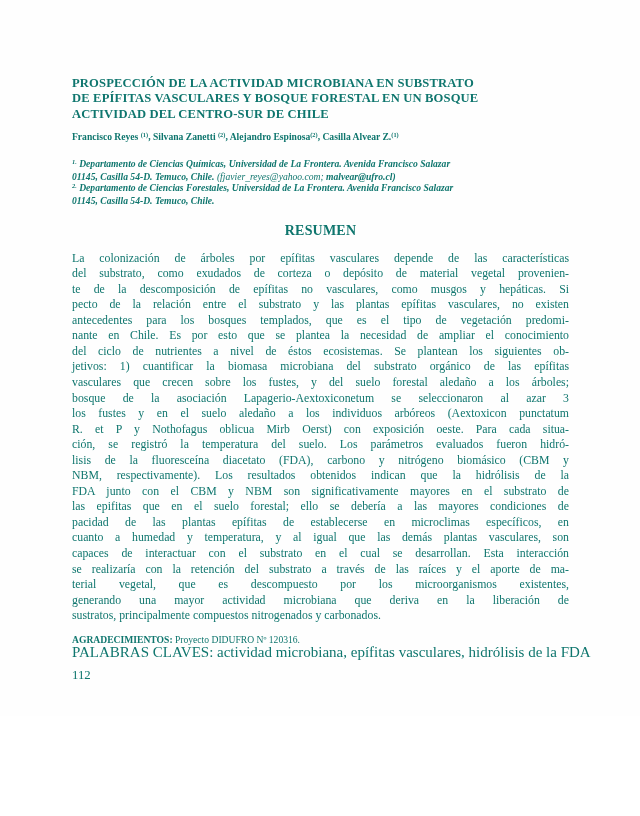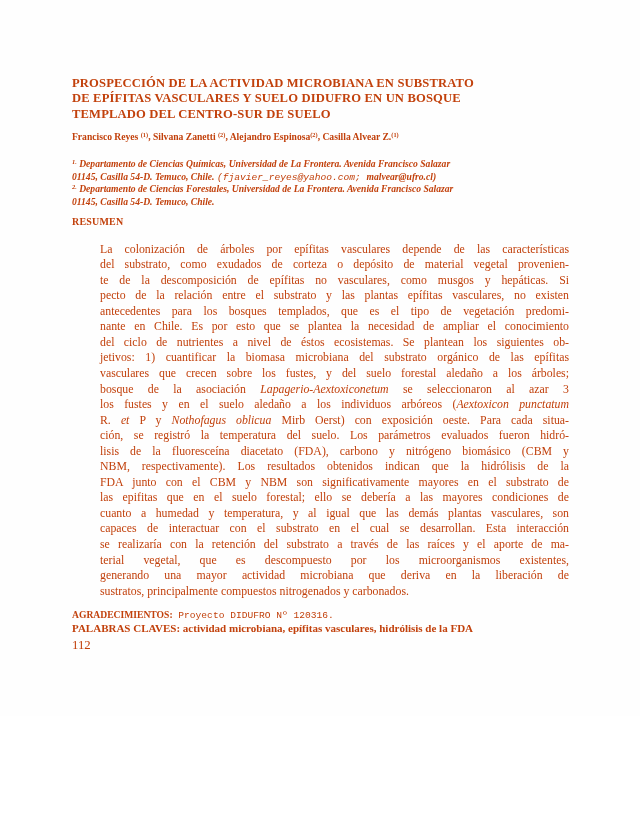--- a/index.html
+++ b/index.html
@@ -7,21 +7,21 @@
     padding: 0;
     background: #ffffff;
   }
   .page {
     position: relative;
     width: 640px;
     height: 716px;
     background: #fefefe;
     overflow: hidden;
     font-family: "Liberation Serif", serif;
-    color: #c2410c;
+    color: #0f766e;
   }
   .content {
     position: absolute;
     left: 72px;
     top: 76px;
     width: 497px;
   }
   
   .title-block { }
   .title-line {
@@ -43,80 +43,79 @@
   .affiliations {
     margin-top: 15px;
     font-style: italic;
     font-weight: 700;
     font-size: 9.6px;
     line-height: 11.6px;
   }
   .affil-line { white-space: nowrap; }
   
   .section-heading {
-    margin-top: 7px;
-    text-align: left;
+    margin-top: 17px;
+    text-align: center;
     font-weight: 700;
-    font-size: 10px;
+    font-size: 14px;
     line-height: 14px;
     letter-spacing: 0.2px;
   }
   
   .abstract {
     margin-top: 13px;
     font-size: 11.8px;
     line-height: 15.55px;
-    margin-left: 28px;
   }
   .abs-line {
     text-align: justify;
     text-align-last: justify;
   }
   .abs-line.last {
     text-align: left;
     text-align-last: left;
   }
   
   .ack-block {
     margin-top: 10px;
     font-size: 9.6px;
     line-height: 12px;
   }
   .ack-line { white-space: nowrap; }
   .keywords-line {
-    font-weight: 700;
-    font-size: 11px;
+    font-weight: 400;
+    font-size: 15px;
     line-height: 12px;
     white-space: nowrap;
   }
   .page-number {
-    margin-top: 4px;
+    margin-top: 10px;
     font-size: 12.8px;
     line-height: 15px;
   }
   
-  .it { font-style: italic; }
+  .it { }
   .bd { font-weight: 700; }
-  .nb { font-weight: 400; font-family: Liberation Mono, monospace; }
+  .nb { font-weight: 400; }
   .sup {
     font-size: 0.66em;
     position: relative;
     top: -0.48em;
   }
 </style>
 </head>
 <body>
 
 <div class="page">
   <div class="content">
 
     <div class="title-block">
         <div class="title-line">PROSPECCIÓN DE LA ACTIVIDAD MICROBIANA EN SUBSTRATO</div>
-        <div class="title-line">DE EPÍFITAS VASCULARES Y SUELO DIDUFRO EN UN BOSQUE</div>
-        <div class="title-line">TEMPLADO DEL CENTRO-SUR DE SUELO</div>
+        <div class="title-line">DE EPÍFITAS VASCULARES Y BOSQUE FORESTAL EN UN BOSQUE</div>
+        <div class="title-line">ACTIVIDAD DEL CENTRO-SUR DE CHILE</div>
       </div>
 
     <div class="authors-line"><span>Francisco Reyes </span><span class="sup">(1)</span><span>, Silvana Zanetti </span><span class="sup">(2)</span><span>, Alejandro Espinosa</span><span class="sup">(2)</span><span>, Casilla Alvear Z.</span><span class="sup">(1)</span></div>
 
     <div class="affiliations">
         <div class="affil-line"><span class="sup">1.</span><span> Departamento de Ciencias Químicas, Universidad de La Frontera. Avenida Francisco Salazar</span></div>
         <div class="affil-line"><span>01145, Casilla 54-D. Temuco, Chile. </span><span class="nb">(fjavier_reyes@yahoo.com; </span><span> malvear@ufro.cl)</span></div>
         <div class="affil-line"><span class="sup">2.</span><span> Departamento de Ciencias Forestales, Universidad de La Frontera. Avenida Francisco Salazar</span></div>
         <div class="affil-line"><span>01145, Casilla 54-D. Temuco, Chile.</span></div>
       </div>
@@ -134,20 +133,21 @@
         <div class="abs-line"><span>jetivos: 1) cuantificar la biomasa microbiana del substrato orgánico de las epífitas</span></div>
         <div class="abs-line"><span>vasculares que crecen sobre los fustes, y del suelo forestal aledaño a los árboles;</span></div>
         <div class="abs-line"><span>bosque de la asociación </span><span class="it">Lapagerio-Aextoxiconetum</span><span> se seleccionaron al azar 3</span></div>
         <div class="abs-line"><span>los fustes y en el suelo aledaño a los individuos arbóreos (</span><span class="it">Aextoxicon punctatum</span></div>
         <div class="abs-line"><span>R. </span><span class="it">et</span><span> P y </span><span class="it">Nothofagus oblicua</span><span> Mirb Oerst) con exposición oeste. Para cada situa-</span></div>
         <div class="abs-line"><span>ción, se registró la temperatura del suelo. Los parámetros evaluados fueron hidró-</span></div>
         <div class="abs-line"><span>lisis de la fluoresceína diacetato (FDA), carbono y nitrógeno biomásico (CBM y</span></div>
         <div class="abs-line"><span>NBM, respectivamente). Los resultados obtenidos indican que la hidrólisis de la</span></div>
         <div class="abs-line"><span>FDA junto con el CBM y NBM son significativamente mayores en el substrato de</span></div>
         <div class="abs-line"><span>las epifitas que en el suelo forestal; ello se debería a las mayores condiciones de</span></div>
+        <div class="abs-line"><span>pacidad de las plantas epífitas de establecerse en microclimas específicos, en</span></div>
         <div class="abs-line"><span>cuanto a humedad y temperatura, y al igual que las demás plantas vasculares, son</span></div>
         <div class="abs-line"><span>capaces de interactuar con el substrato en el cual se desarrollan. Esta interacción</span></div>
         <div class="abs-line"><span>se realizaría con la retención del substrato a través de las raíces y el aporte de ma-</span></div>
         <div class="abs-line"><span>terial vegetal, que es descompuesto por los microorganismos existentes,</span></div>
         <div class="abs-line"><span>generando una mayor actividad microbiana que deriva en la liberación de</span></div>
         <div class="abs-line last"><span>sustratos, principalmente compuestos nitrogenados y carbonados.</span></div>
       </div>
 
     <div class="ack-block">
       <div class="ack-line"><span class="bd">AGRADECIMIENTOS:</span><span class="nb">  Proyecto DIDUFRO Nº 120316.</span></div>

